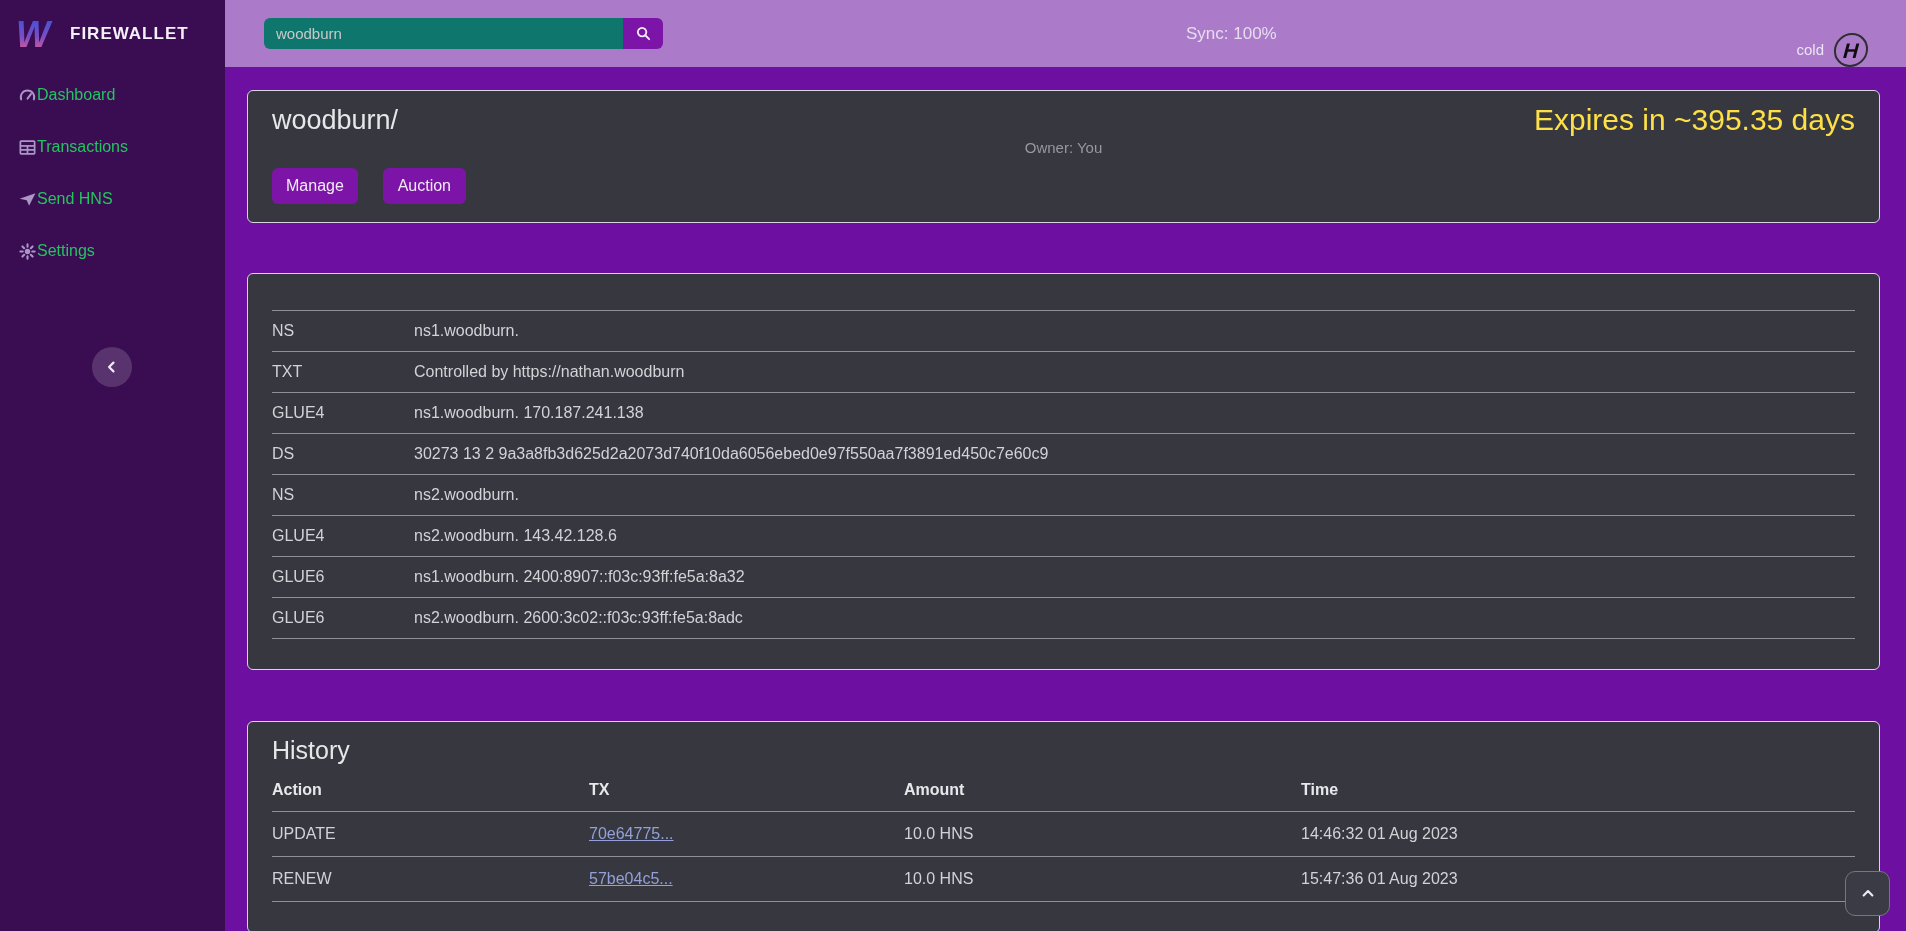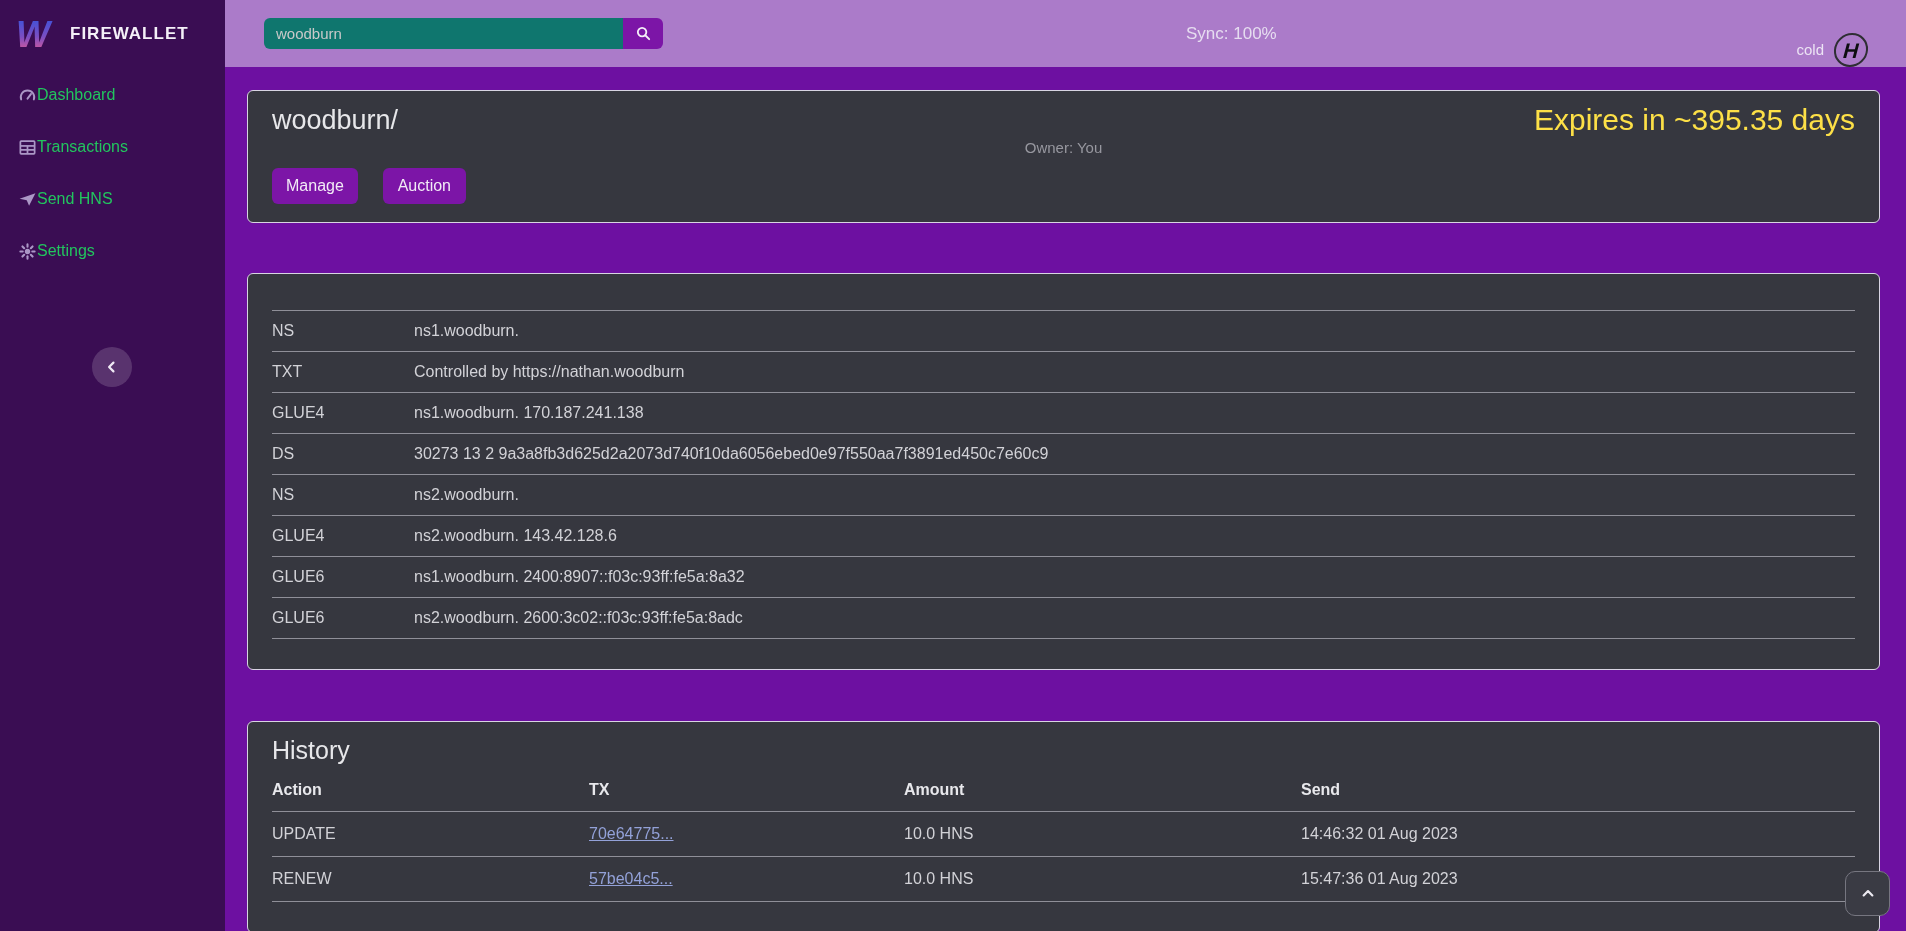--- a/index.html
+++ b/index.html
@@ -255,21 +255,21 @@
           <col style="width:317px">
           <col style="width:315px">
           <col style="width:397px">
           <col>
         </colgroup>
       <thead>
         <tr>
           <th>Action</th>
           <th>TX</th>
           <th>Amount</th>
-          <th>Send</th>
+          <th>Time</th>
         </tr>
       </thead>
       <tbody>
         <tr>
           <td>UPDATE</td>
           <td><a class="tx-link">70e64775...</a></td>
           <td>10.0 HNS</td>
           <td>14:46:32 01 Aug 2023</td>
         </tr>
         <tr>

